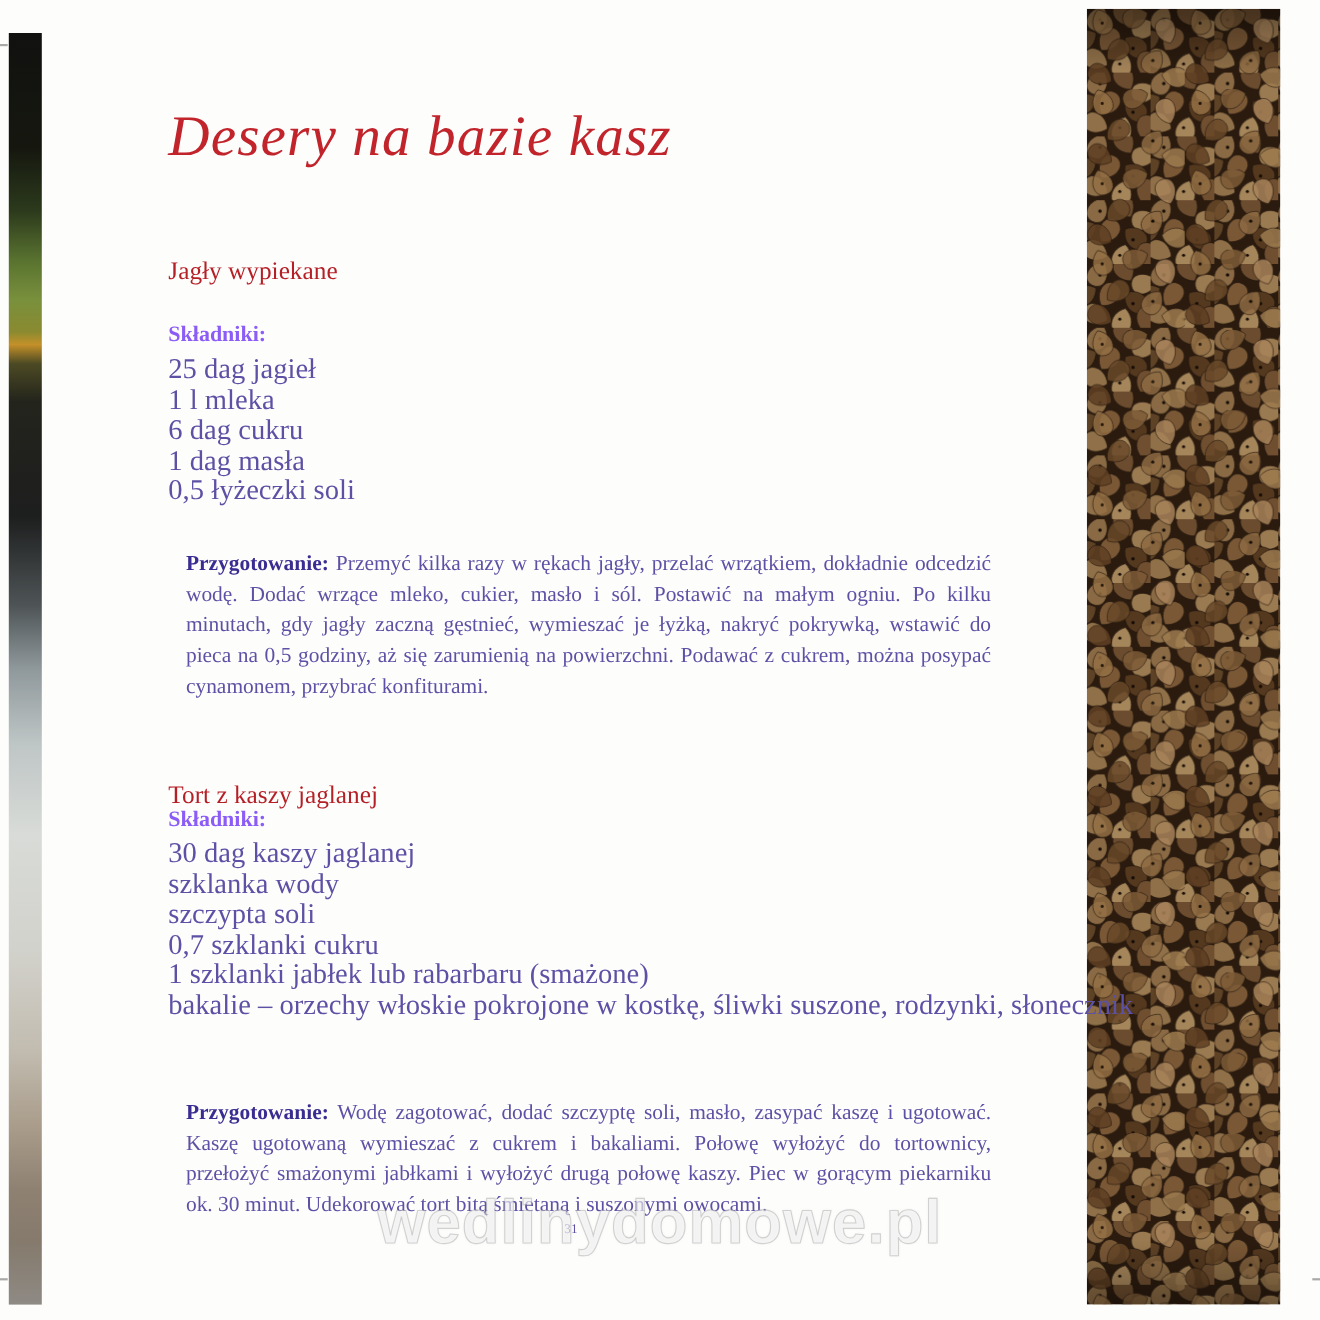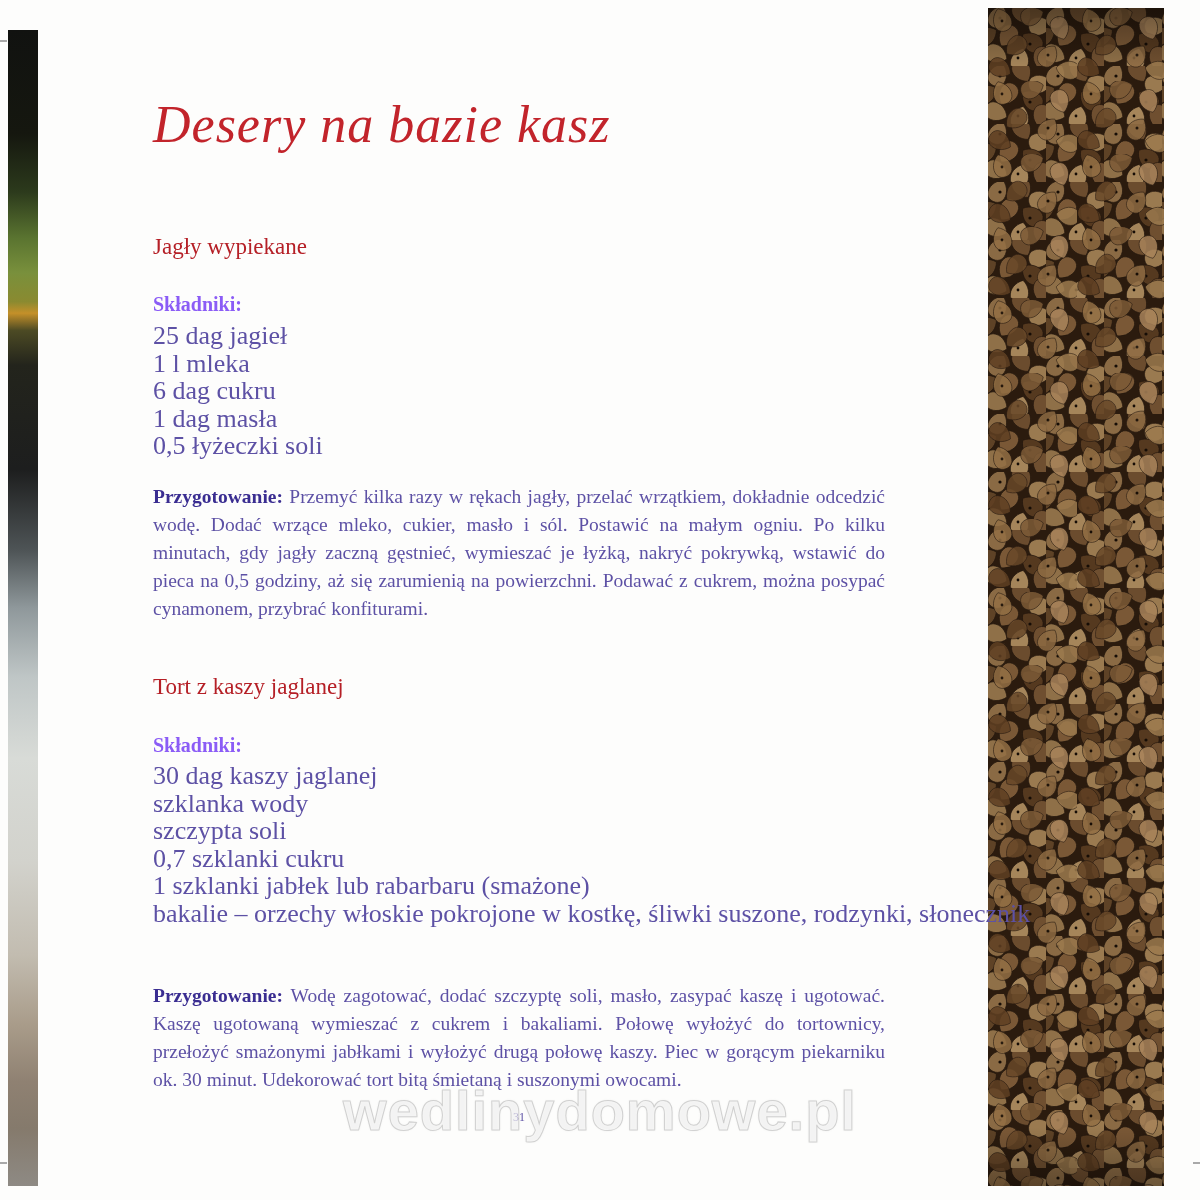--- a/index.html
+++ b/index.html
@@ -33,34 +33,34 @@
   .content{position:absolute;left:153px;top:0;width:732px;height:1200px;}
   .content > *{position:absolute;left:0;}
 
   .title{
     top:95px;font-size:52px;font-style:italic;font-weight:normal;
     color:#c2242b;letter-spacing:1px;white-space:nowrap;margin:0;
   }
   .recipe-heading{
     font-size:23px;font-weight:normal;color:#b51f26;margin:0;white-space:nowrap;
   }
-  .h2-1{top:234px;} .h2-2{top:674px;}
+  .h2-1{top:234px;} .h2-2{top:710px;}
 
   .ing-label{
     font-size:20px;font-weight:bold;color:#8b5cf6;white-space:nowrap;
   }
   .lbl-1{top:293px;} .lbl-2{top:734px;}
 
   .ingredients{font-size:26px;line-height:27.5px;color:#5d51a5;}
   .ings-1{top:322px;} .ings-2{top:762px;}
   .ingredients div{white-space:nowrap;}
 
   .prep{
     font-size:19.5px;line-height:28px;color:#5d51a5;
-    text-align:justify;width:732px;margin:0;
+    text-align:justify;width:732px;margin:16px;
   }
   .prep b{color:#3a2d91;}
   .prep-1{top:483px;} .prep-2{top:982px;}
 
   .page-number{
     top:1110px;width:732px;text-align:center;
     font-size:12px;color:#5d51a5;
   }
 
   .watermark{

